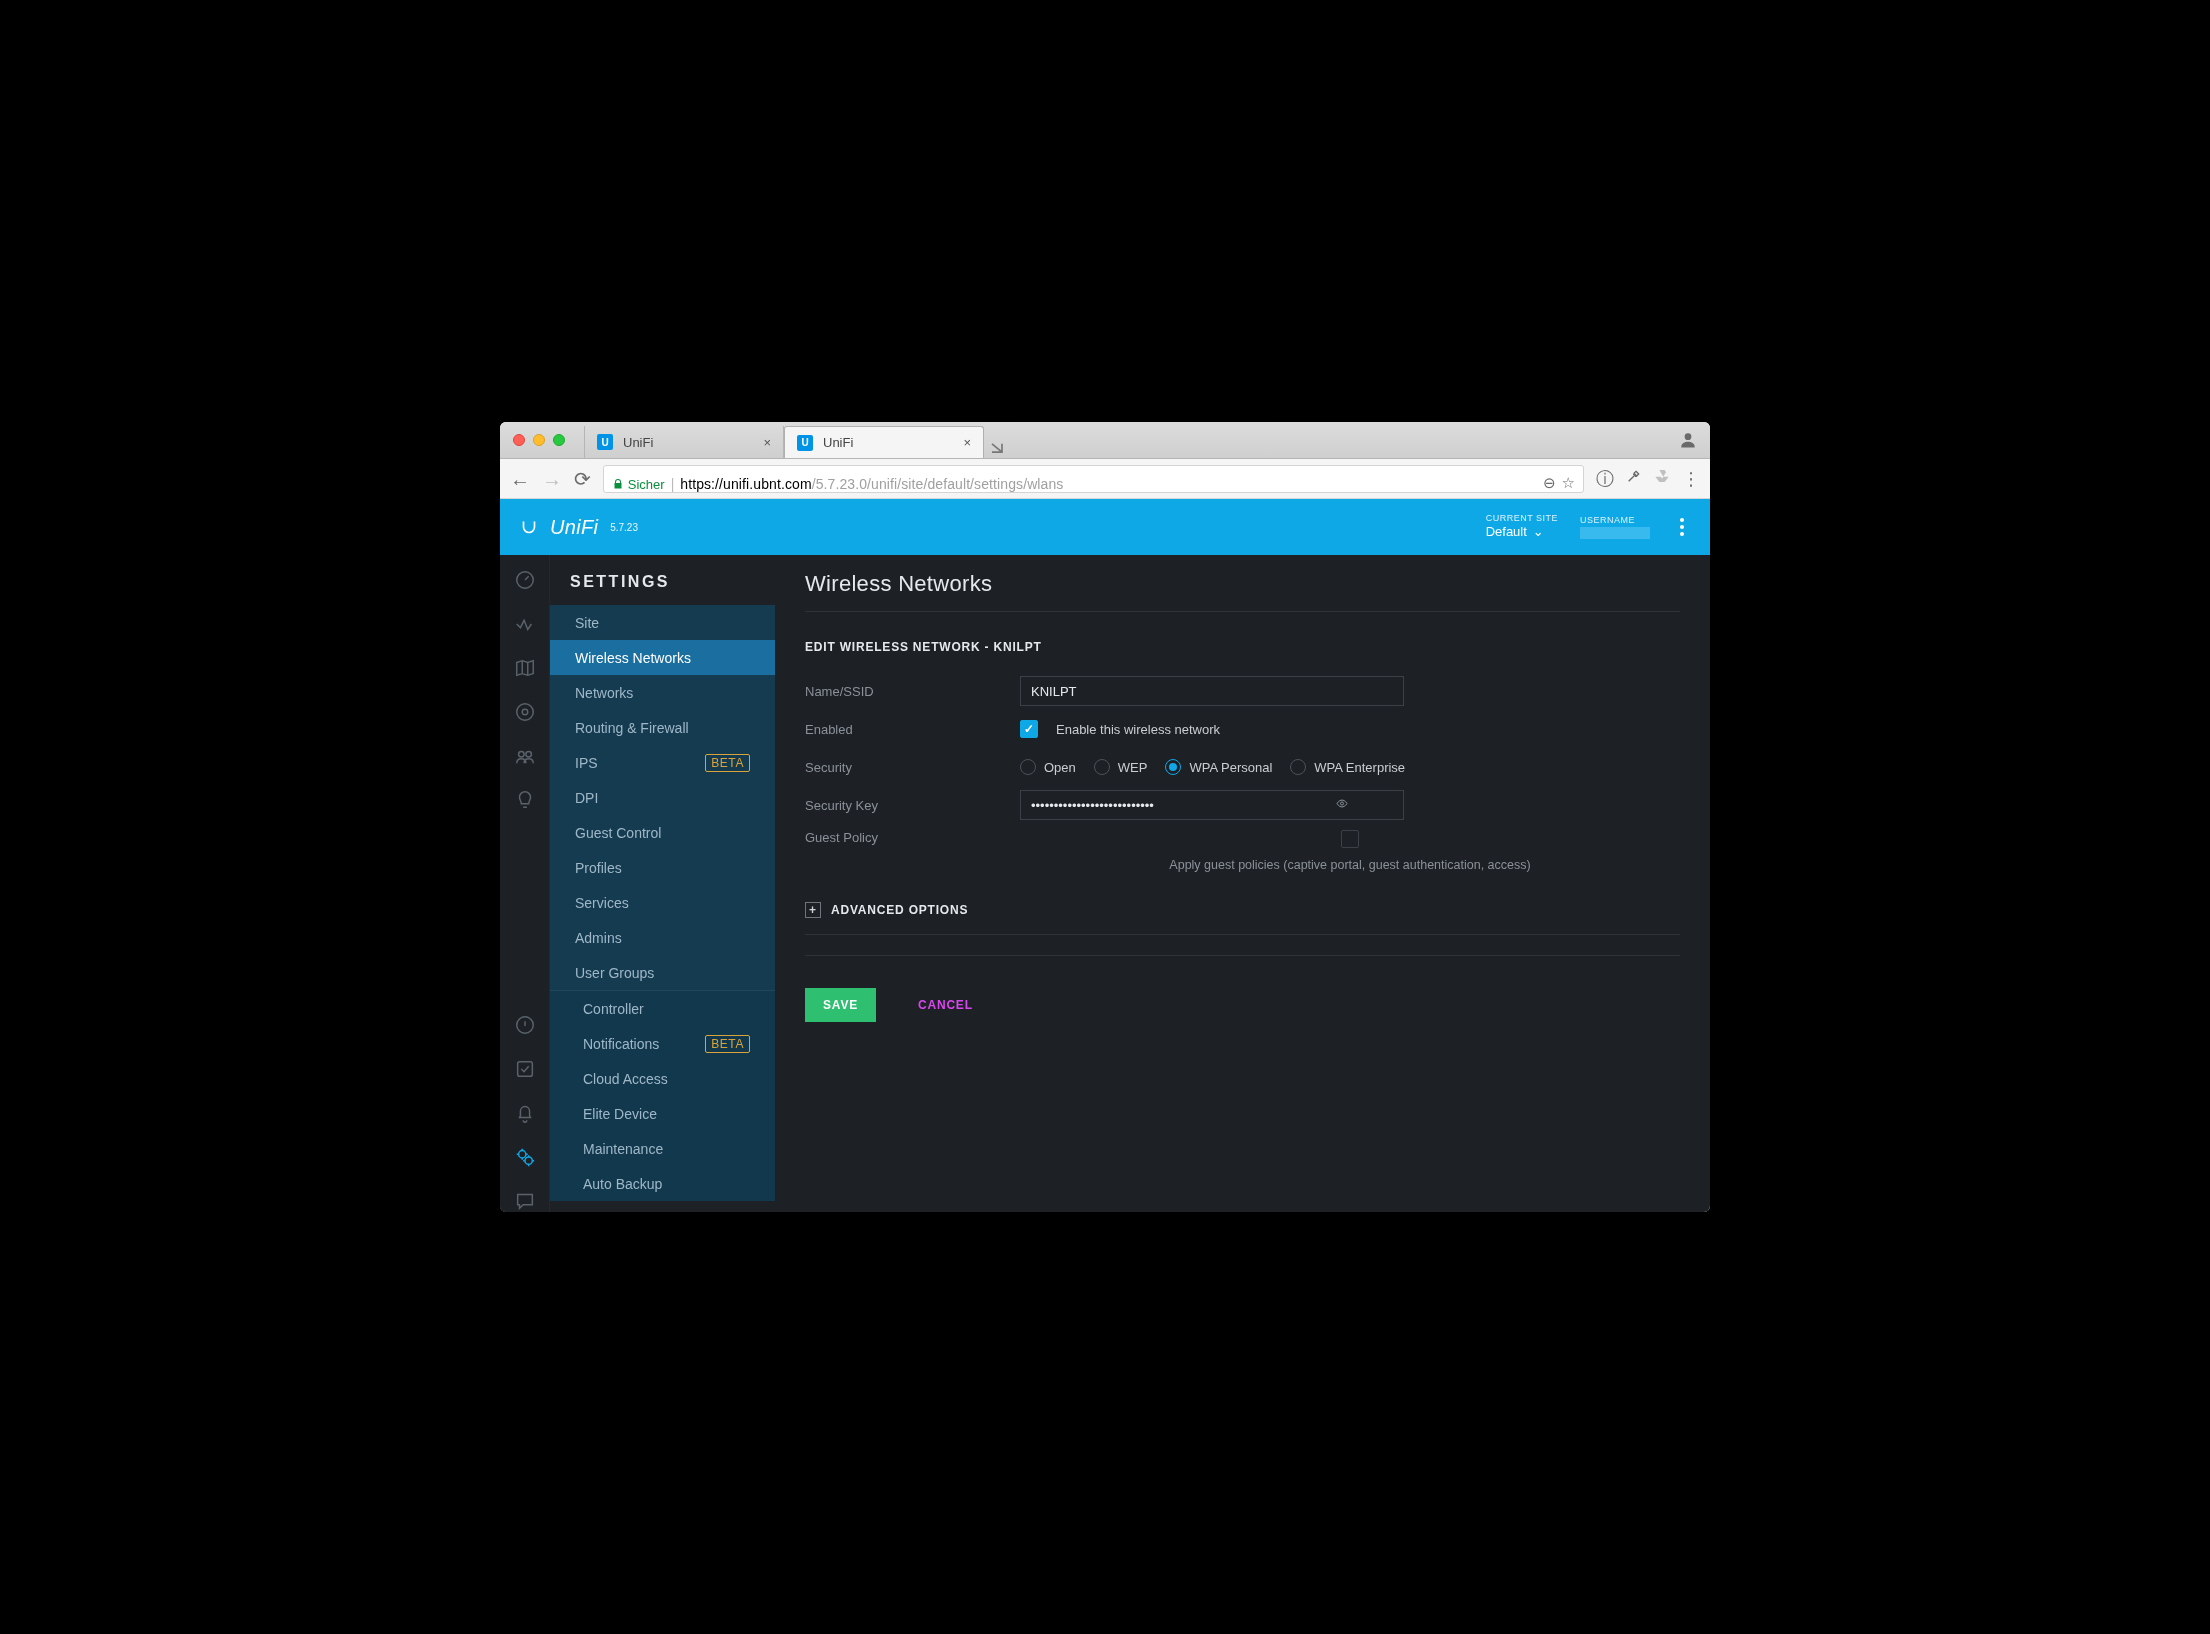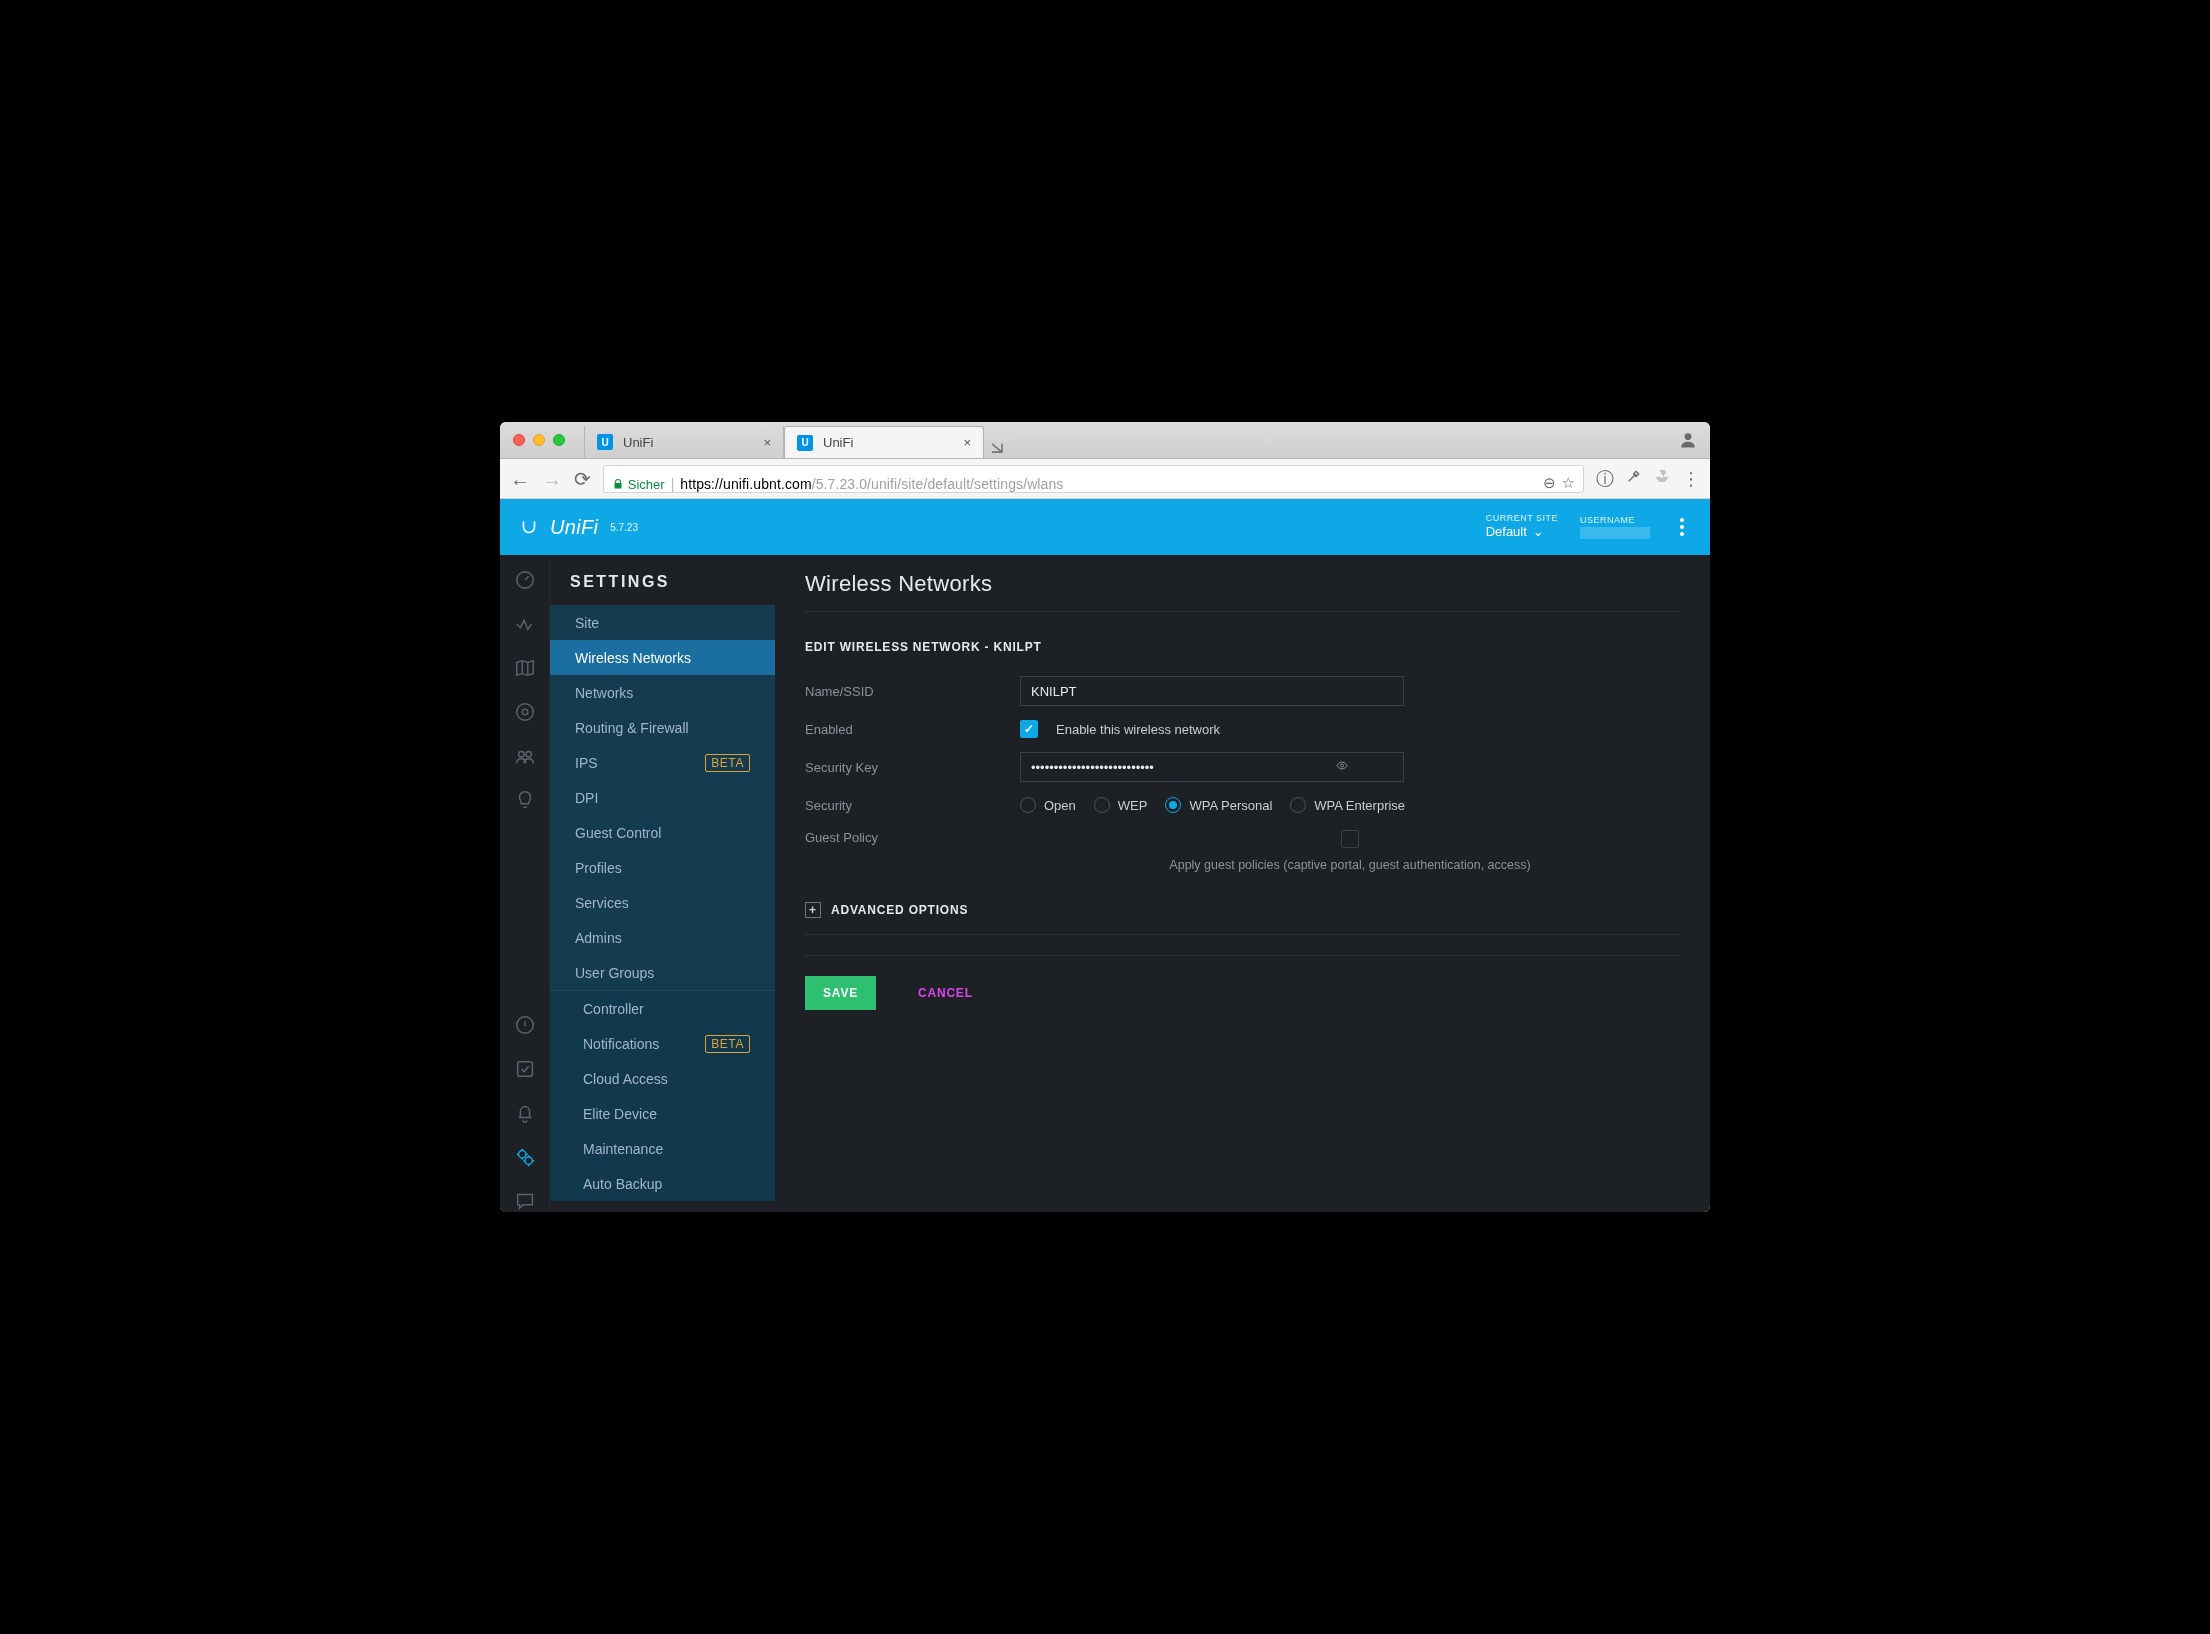--- a/index.html
+++ b/index.html
@@ -82,21 +82,21 @@
   .chk { width:18px; height:18px; border:1px solid #3a4149; border-radius:2px; display:inline-flex; align-items:center; justify-content:center; cursor:pointer; }
   .chk.on { background:#0fa8e6; border-color:#0fa8e6; color:#fff; }
   .chk.on::after { content:"✓"; font-size:12px; font-weight:700; }
   .radio { width:16px; height:16px; border:1.5px solid #4a525a; border-radius:50%; display:inline-flex; align-items:center; justify-content:center; cursor:pointer; }
   .radio.on { border-color:#0fa8e6; }
   .radio.on::after { content:""; width:8px; height:8px; background:#0fa8e6; border-radius:50%; }
   .radio-lbl { display:flex; align-items:center; gap:8px; color:#c9ced3; cursor:pointer; }
   .hint { color:#8a9199; font-size:12.5px; margin-top:6px; }
   .adv { display:flex; align-items:center; gap:10px; color:#e6e9ec; font-size:12px; font-weight:700; letter-spacing:.8px; margin:30px 0 20px; border-bottom:1px solid #2e343a; padding-bottom:16px; cursor:pointer; }
   .adv .plus { width:16px; height:16px; border:1px solid #6d757d; color:#cfd4d9; font-size:12px; display:flex; align-items:center; justify-content:center; }
-  .actions { display:flex; gap:24px; align-items:center; border-top:1px solid #2e343a; padding-top:20px; }
+  .actions { display:flex; gap:24px; align-items:center; border-top:1px solid #2e343a; padding-top:32px; }
   .btn { height:34px; padding:0 18px; border:none; font-size:12px; font-weight:600; letter-spacing:.8px; cursor:pointer; }
   .btn.save   { background:#2fbf71; color:#fff; }
   .btn.cancel { background:transparent; color:#d946ef; }
 </style>
 </head>
 <body>
 
 <div class="mac-window">
 
   <div class="tab-strip">
@@ -275,35 +275,20 @@
           <div class="ctrl">
               <input class="text" value="KNILPT" style="">
             </div>
         </div>
 
         <div class="row">
           <div class="lbl">Enabled</div>
           <div class="ctrl">
             <span class="chk on"></span>
             <span>Enable this wireless network</span>
-          </div>
-        </div>
-
-        <div class="row">
-          <div class="lbl">Security Key</div>
-          <div class="ctrl">
-            <div class="pw-wrap">
-              <input class="text" value="•••••••••••••••••••••••••••" style="">
-              <span class="eye">
-                <svg width="16" height="12" viewBox="0 0 24 24" fill="none" stroke="currentColor" stroke-width="2">
-                    <path d="M2 12s4-7 10-7 10 7 10 7-4 7-10 7S2 12 2 12z"></path>
-                    <circle cx="12" cy="12" r="3"></circle>
-                  </svg>
-              </span>
-            </div>
           </div>
         </div>
 
         <div class="row">
           <div class="lbl">Security</div>
           <div class="ctrl" id="sec-opts">
               <label class="radio-lbl">
                 <span class="radio"></span>
                 <span>Open</span>
               </label>
@@ -315,20 +300,35 @@
                 <span class="radio on"></span>
                 <span>WPA Personal</span>
               </label>
               <label class="radio-lbl">
                 <span class="radio"></span>
                 <span>WPA Enterprise</span>
               </label>
             </div>
         </div>
 
+        <div class="row">
+          <div class="lbl">Security Key</div>
+          <div class="ctrl">
+            <div class="pw-wrap">
+              <input class="text" value="•••••••••••••••••••••••••••" style="">
+              <span class="eye">
+                <svg width="16" height="12" viewBox="0 0 24 24" fill="none" stroke="currentColor" stroke-width="2">
+                    <path d="M2 12s4-7 10-7 10 7 10 7-4 7-10 7S2 12 2 12z"></path>
+                    <circle cx="12" cy="12" r="3"></circle>
+                  </svg>
+              </span>
+            </div>
+          </div>
+        </div>
+
         <div class="row" style="align-items:flex-start;padding-top:6px">
           <div class="lbl">Guest Policy</div>
           <div class="ctrl" style="flex-direction:column;align-items:center;gap:4px">
             <span class="chk"></span>
             <span class="hint">Apply guest policies (captive portal, guest authentication, access)</span>
           </div>
         </div>
 
         <div class="adv">
           <span class="plus">+</span>

